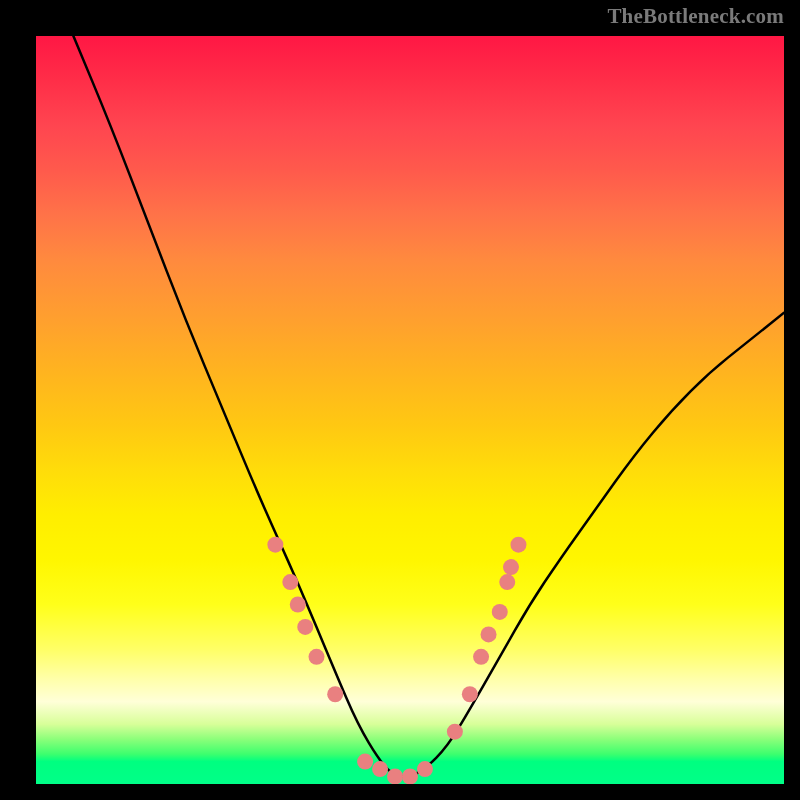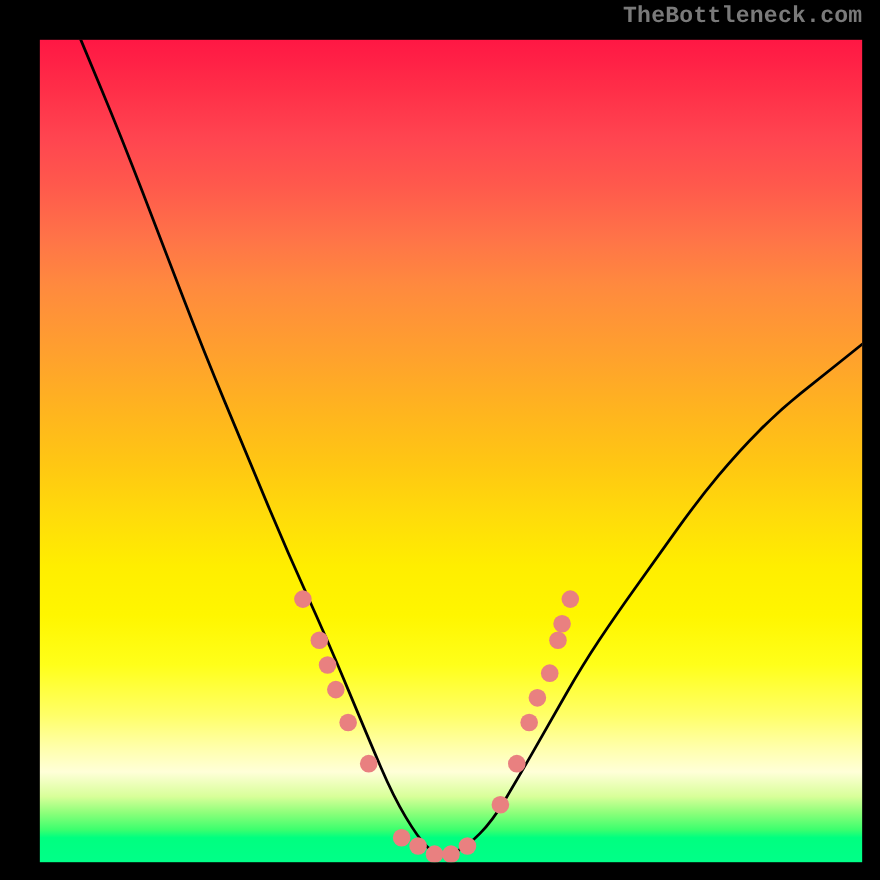--- a/index.html
+++ b/index.html
@@ -48,21 +48,21 @@
     );
   }
   .curve-svg {
     position: absolute;
     inset: 0;
   }
   .attribution {
     position: absolute;
     top: 4px;
     right: 16px;
-    font-family: Liberation Mono, monospace;
+    font-family: Liberation Serif, serif;
     font-size: 21px;
     font-weight: 600;
     color: #7a7a7a;
     letter-spacing: 0.2px;
   }
   .dot {
     fill: #e98080;
   }
 </style>
 </head>

